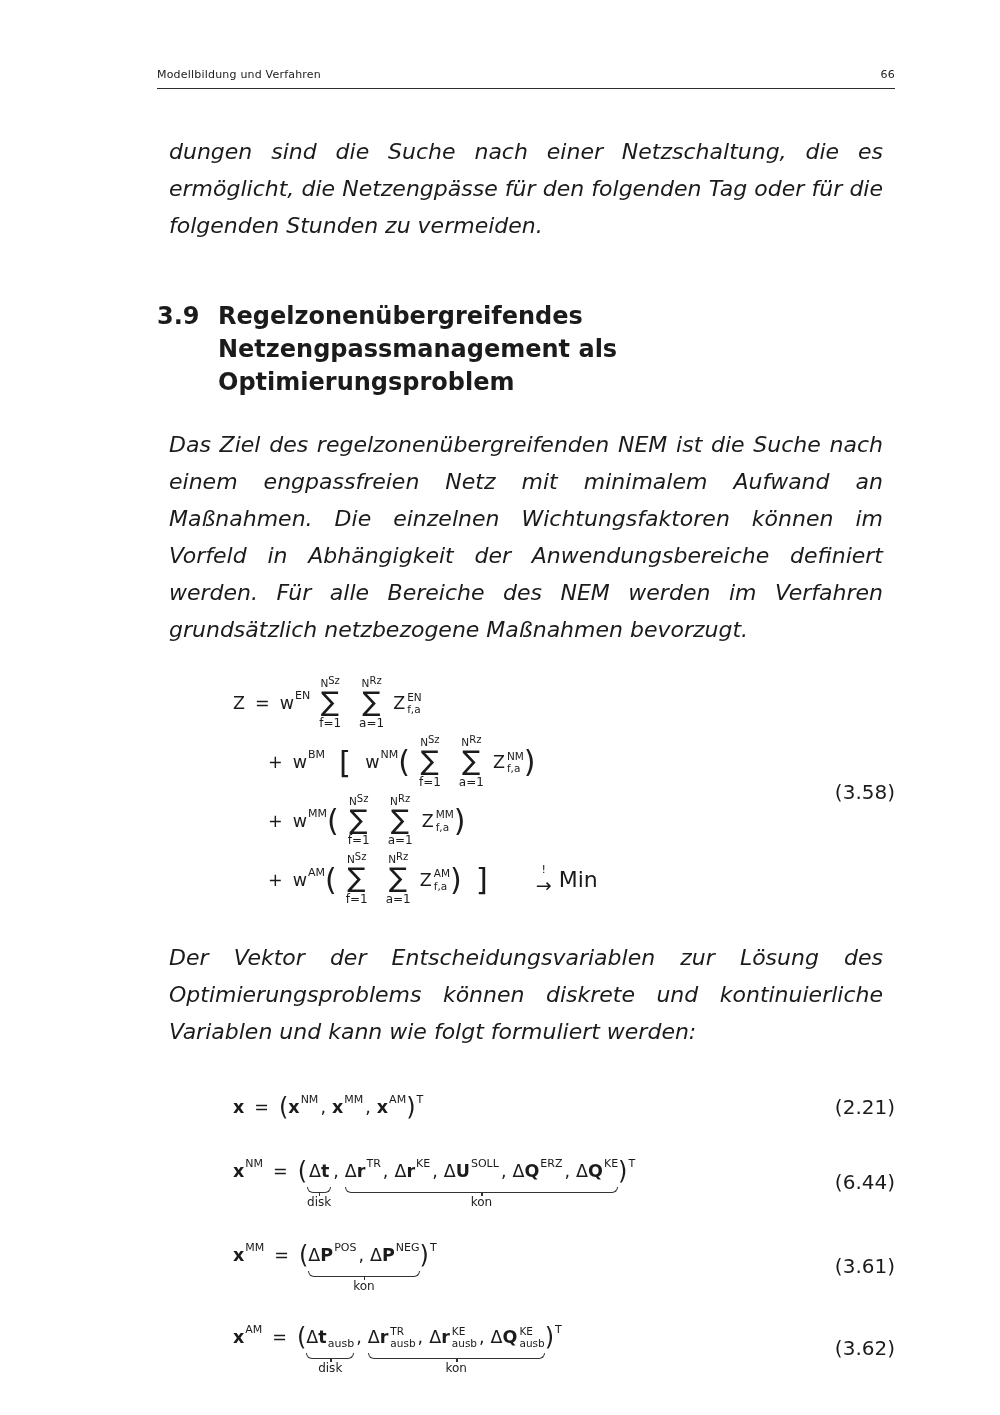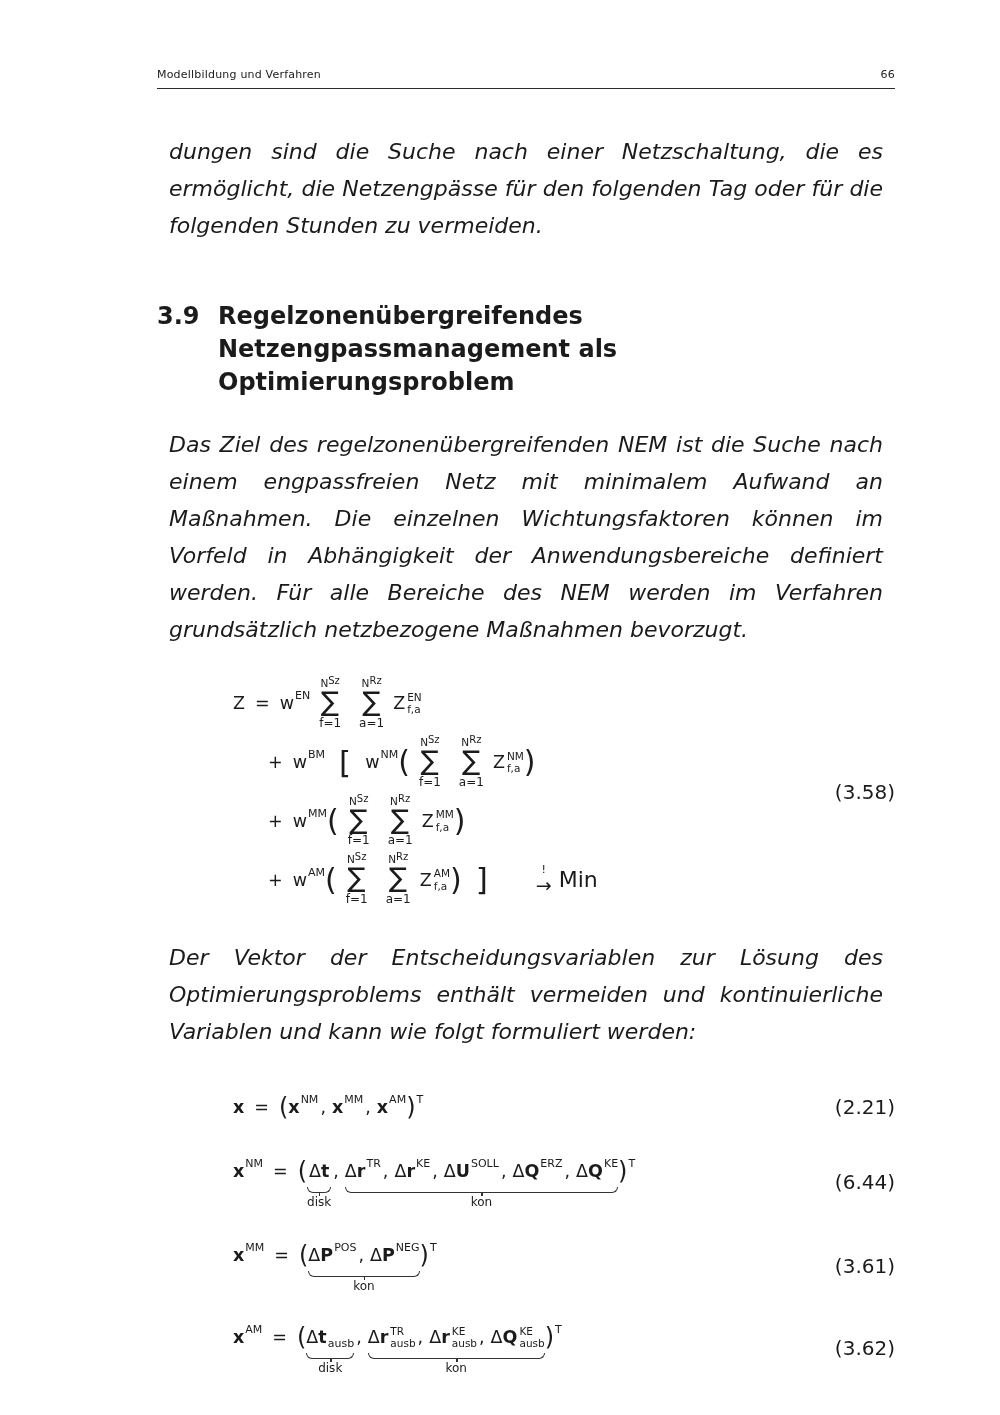--- a/index.html
+++ b/index.html
@@ -163,21 +163,21 @@
           <span class="ex">!</span>
           <span class="ar">→</span>
         </span>
         <span class="minw">Min</span>
       </div>
 
     </div>
     <span class="eqnum">(3.58)</span>
   </div>
 
-  <p class="para p4">Der Vektor der Entscheidungsvariablen zur Lösung des Optimierungsproblems enthält vermeiden und kontinuierliche Variablen und kann wie folgt formuliert werden:</p>
+  <p class="para p4">Der Vektor der Entscheidungsvariablen zur Lösung des Optimierungsproblems können diskrete und kontinuierliche Variablen und kann wie folgt formuliert werden:</p>
 
   <div class="veq e359">
     <div class="main">
       <span class="tline"><span class="bold">x</span></span>
       <span class="tline op"><span>=</span></span>
       <span class="tline"><span class="mparen">(</span></span>
       <span class="tline">
         <span class="bold">x</span><span class="msup">NM</span><span class="cm">,</span><span class="bold">x</span><span class="msup">MM</span><span class="cm">,</span><span class="bold">x</span><span class="msup">AM</span>
       </span>
       <span class="tline"><span class="mparen">)</span><span class="msup">T</span></span>

